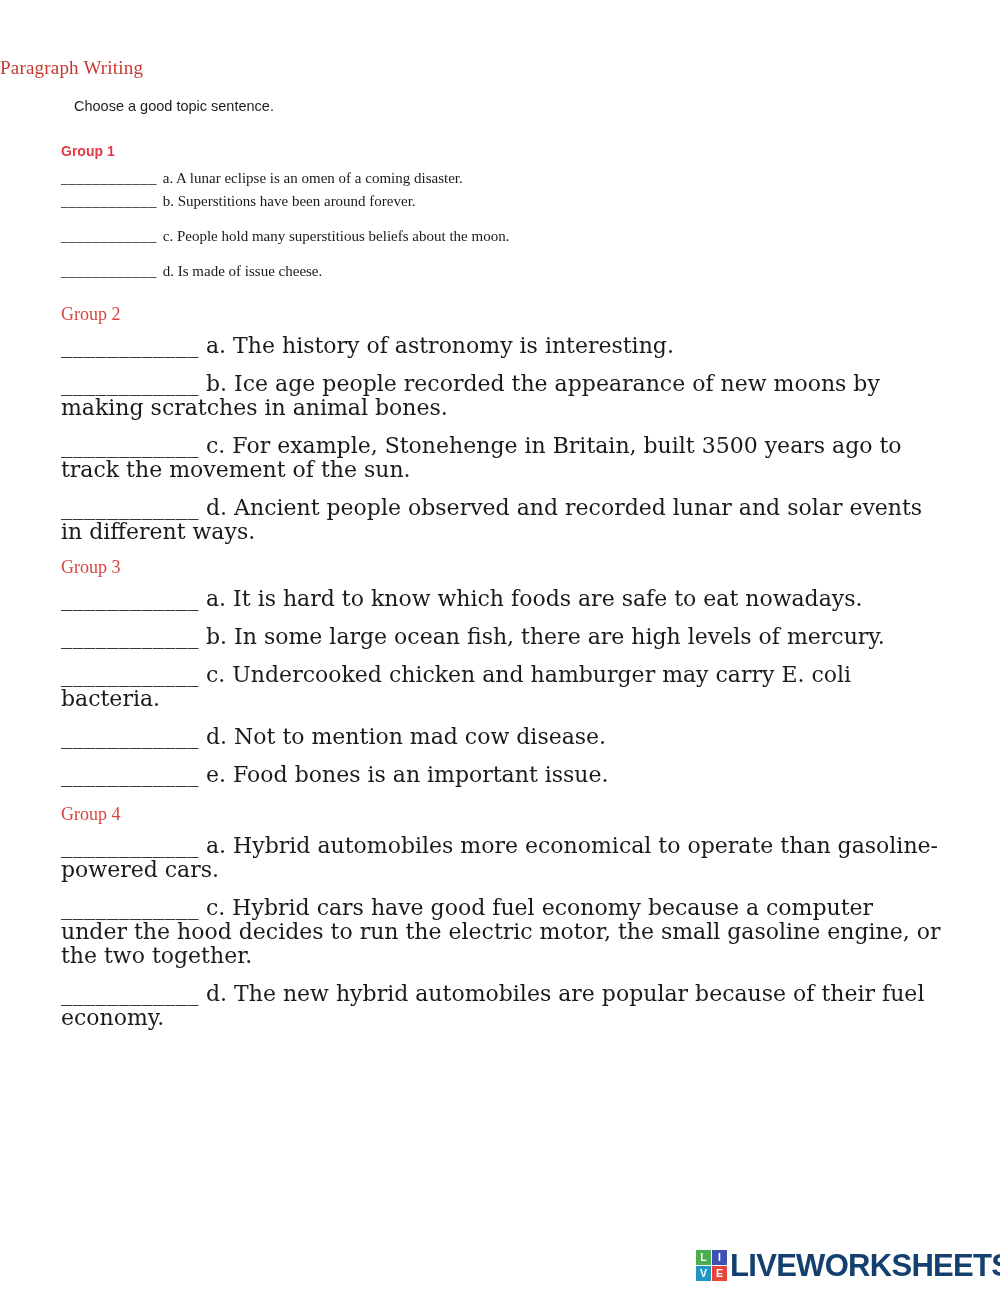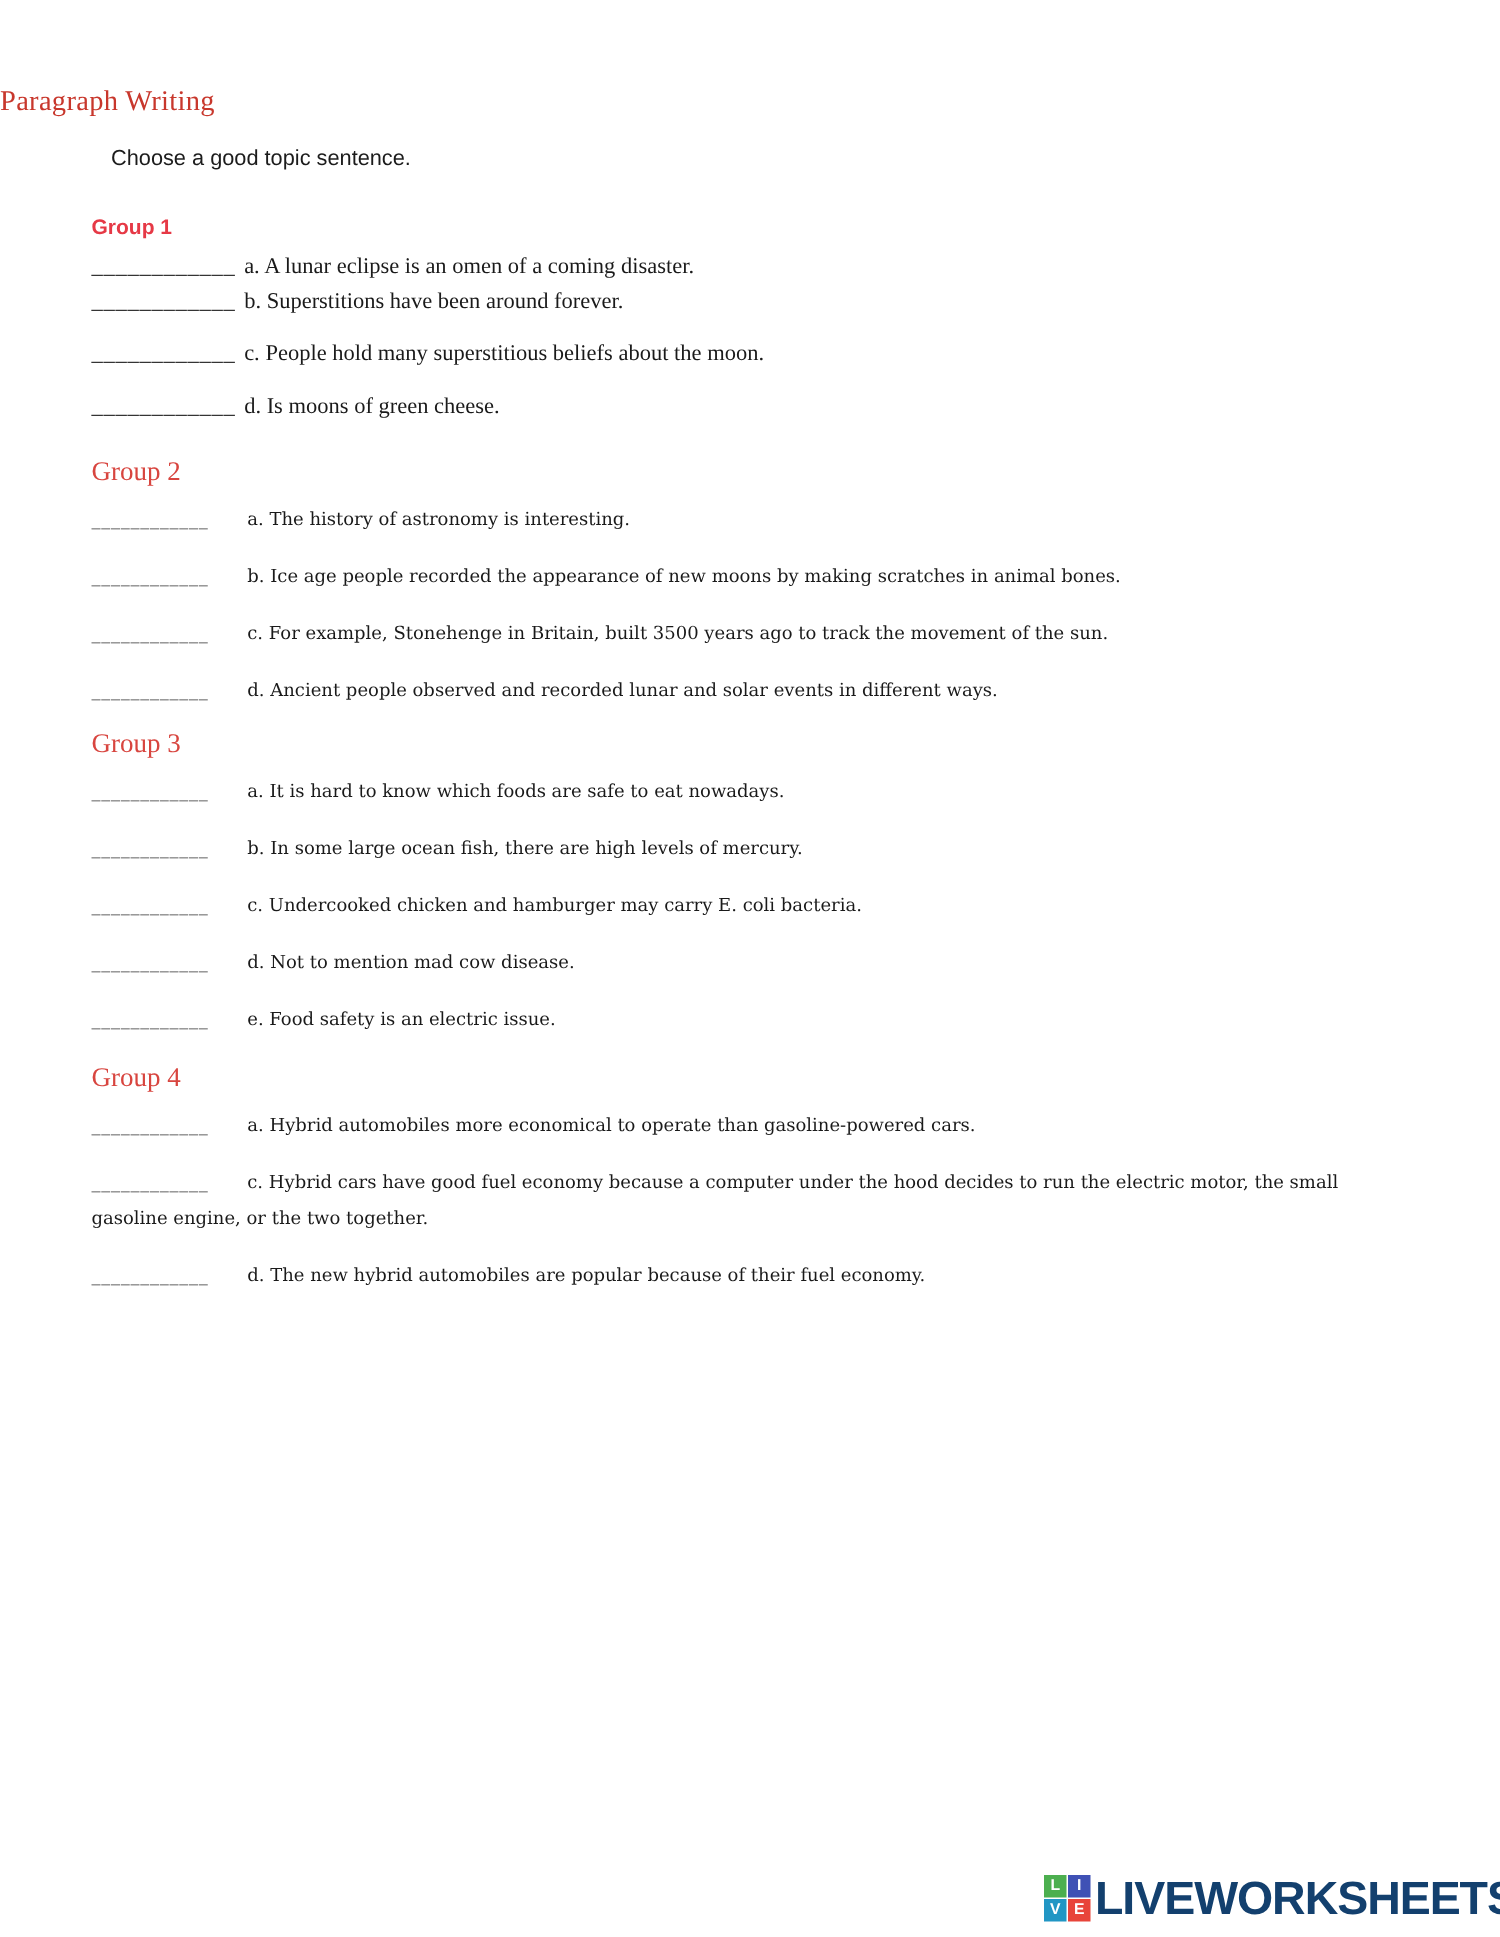--- a/index.html
+++ b/index.html
@@ -85,21 +85,21 @@
     font-size: 15px;
     line-height: 23px;
     color: #1a1a1a;
   }
   .items.compact .item.gap-before {
     margin-top: 12px;
   }
   
   .items.roomy .item {
     font-family: "DejaVu Serif", "Liberation Serif", serif;
-    font-size: 12px;
+    font-size: 22px;
     line-height: 24px;
     color: #1a1a1a;
     margin-top: 14px;
   }
   .items.roomy .item:first-child {
     margin-top: 8px;
   }
 
   .blank {
     display: inline-block;
@@ -179,21 +179,21 @@
         <span class="item-text">Superstitions have been around forever.</span>
       </div>
       <div class="item gap-before">
         <span class="blank">____________</span>
         <span class="item-label">c.</span>
         <span class="item-text">People hold many superstitious beliefs about the moon.</span>
       </div>
       <div class="item gap-before">
         <span class="blank">____________</span>
         <span class="item-label">d.</span>
-        <span class="item-text">Is moons of green cheese.</span>
+        <span class="item-text">Is made of issue cheese.</span>
       </div>
     </div>
   </section>
 
   <section class="group group-2">
     <div class="group-heading style-serif">Group 2</div>
     <div class="items roomy">
       <div class="item">
         <span class="blank">____________</span>
         <span class="item-label">a.</span>
@@ -236,21 +236,21 @@
         <span class="item-text">Undercooked chicken and hamburger may carry E. coli bacteria.</span>
       </div>
       <div class="item">
         <span class="blank">____________</span>
         <span class="item-label">d.</span>
         <span class="item-text">Not to mention mad cow disease.</span>
       </div>
       <div class="item">
         <span class="blank">____________</span>
         <span class="item-label">e.</span>
-        <span class="item-text">Food safety is an electric issue.</span>
+        <span class="item-text">Food bones is an important issue.</span>
       </div>
     </div>
   </section>
 
   <section class="group group-4">
     <div class="group-heading style-serif">Group 4</div>
     <div class="items roomy">
       <div class="item">
         <span class="blank">____________</span>
         <span class="item-label">a.</span>

